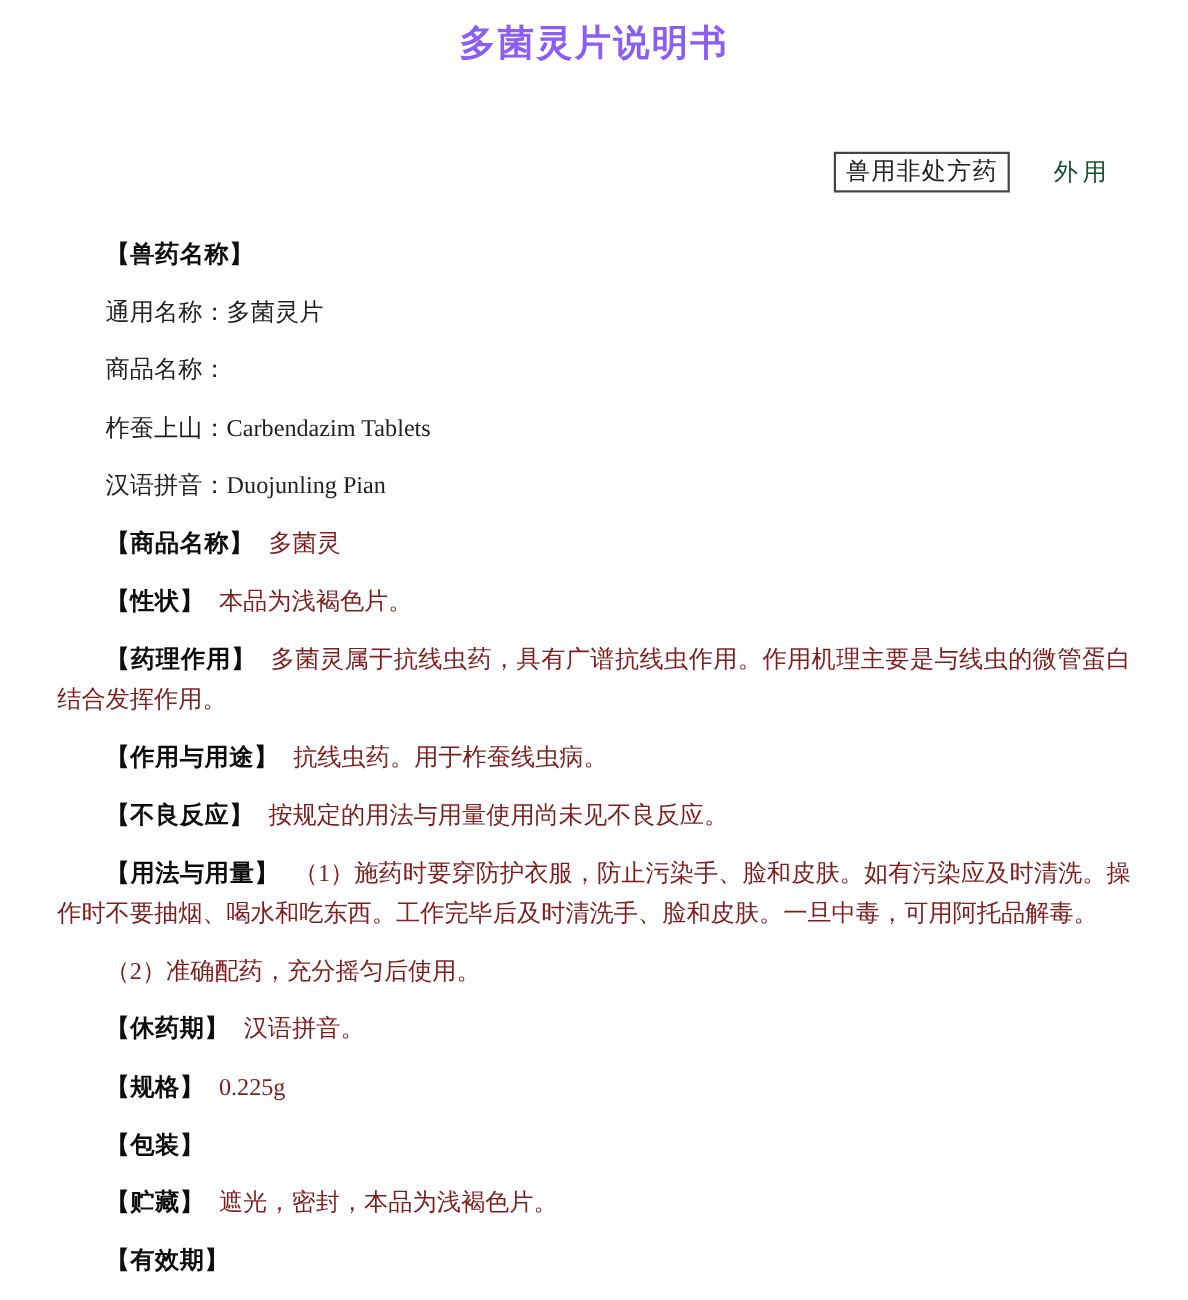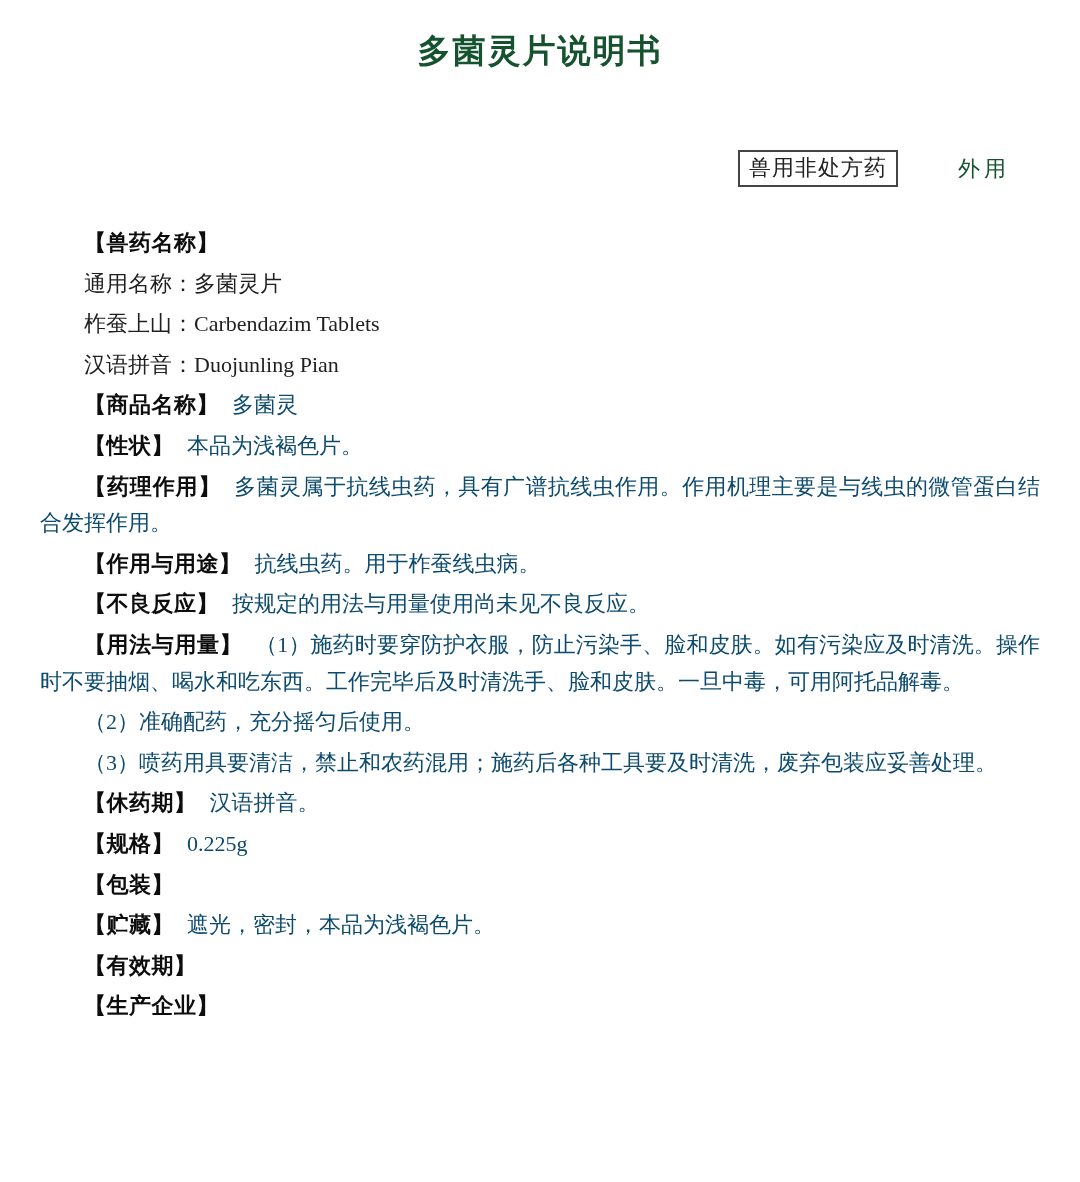--- a/index.html
+++ b/index.html
@@ -13,33 +13,33 @@
     height: 1182px;
     margin: 0 auto;
     background: #ffffff;
     color: #1a1a1a;
     font-family: "Liberation Serif", "DejaVu Serif", serif;
     overflow: hidden;
     box-sizing: border-box;
   }
   .doc-title {
     margin: 0;
-    padding-top: 29px;
+    padding-top: 17px;
     text-align: center;
     font-family: "Liberation Sans", "DejaVu Sans", sans-serif;
     font-weight: bold;
     font-size: 33px;
     letter-spacing: 2px;
-    color: #14532d;
+    color: #8b5cf6;
   }
   .regulatory-row {
     display: flex;
     justify-content: flex-end;
     align-items: center;
-    gap: 60px;
+    gap: 40px;
     margin-top: 76px;
     margin-bottom: 38px;
     padding-right: 70px;
     font-size: 22px;
     padding-left: 28px;
   }
   .otc-box {
     border: 2px solid #444444;
     padding: 2px 9px 3px 9px;
     line-height: 28px;
@@ -51,69 +51,69 @@
     color: #14532d;
   }
   .content {
     margin: 0 36px;
     font-size: 22px;
     line-height: 36.6px;
     text-align: justify;
     color: #1f1f1f;
   }
   .para {
-    margin: 4px;
+    margin: 16px;
     text-indent: 2em;
   }
   .sec-hdr {
     font-family: "Liberation Sans", "DejaVu Sans", sans-serif;
     font-weight: bold;
     color: #0d0d0d;
     margin-right: 13px;
     letter-spacing: 0.5px;
   }
   .sec-txt {
-    color: #0c4a6e;
+    color: #7f1d1d;
   }
 </style>
 </head>
 <body>
 
 <div class="page">
 
   <h1 class="doc-title">多菌灵片说明书</h1>
 
   <div class="regulatory-row">
     <span class="otc-box">兽用非处方药</span>
     <span class="usage-type">外用</span>
   </div>
 
   <div class="content">
 
     <p class="para"><span class="sec-hdr">【兽药名称】</span></p>
     <p class="para">通用名称：多菌灵片</p>
+    <p class="para">商品名称：</p>
     <p class="para">柞蚕上山：Carbendazim Tablets</p>
     <p class="para">汉语拼音：Duojunling Pian</p>
 
     <p class="para"><span class="sec-hdr">【商品名称】</span><span class="sec-txt">多菌灵</span></p>
 
     <p class="para"><span class="sec-hdr">【性状】</span><span class="sec-txt">本品为浅褐色片。</span></p>
 
     <p class="para"><span class="sec-hdr">【药理作用】</span><span class="sec-txt">多菌灵属于抗线虫药，具有广谱抗线虫作用。作用机理主要是与线虫的微管蛋白结合发挥作用。</span></p>
 
     <p class="para"><span class="sec-hdr">【作用与用途】</span><span class="sec-txt">抗线虫药。用于柞蚕线虫病。</span></p>
 
 
     <p class="para"><span class="sec-hdr">【不良反应】</span><span class="sec-txt">按规定的用法与用量使用尚未见不良反应。</span></p>
 
     <p class="para"><span class="sec-hdr">【用法与用量】</span><span class="sec-txt">（1）施药时要穿防护衣服，防止污染手、脸和皮肤。如有污染应及时清洗。操作时不要抽烟、喝水和吃东西。工作完毕后及时清洗手、脸和皮肤。一旦中毒，可用阿托品解毒。</span></p>
 
     <p class="para"><span class="sec-txt">（2）准确配药，充分摇匀后使用。</span></p>
 
-    <p class="para"><span class="sec-txt">（3）喷药用具要清洁，禁止和农药混用；施药后各种工具要及时清洗，废弃包装应妥善处理。</span></p>
 
     <p class="para"><span class="sec-hdr">【休药期】</span><span class="sec-txt">汉语拼音。</span></p>
 
     <p class="para"><span class="sec-hdr">【规格】</span><span class="sec-txt">0.225g</span></p>
 
     <p class="para"><span class="sec-hdr">【包装】</span><span class="sec-txt"></span></p>
 
     <p class="para"><span class="sec-hdr">【贮藏】</span><span class="sec-txt">遮光，密封，本品为浅褐色片。</span></p>
 
     <p class="para"><span class="sec-hdr">【有效期】</span><span class="sec-txt"></span></p>

